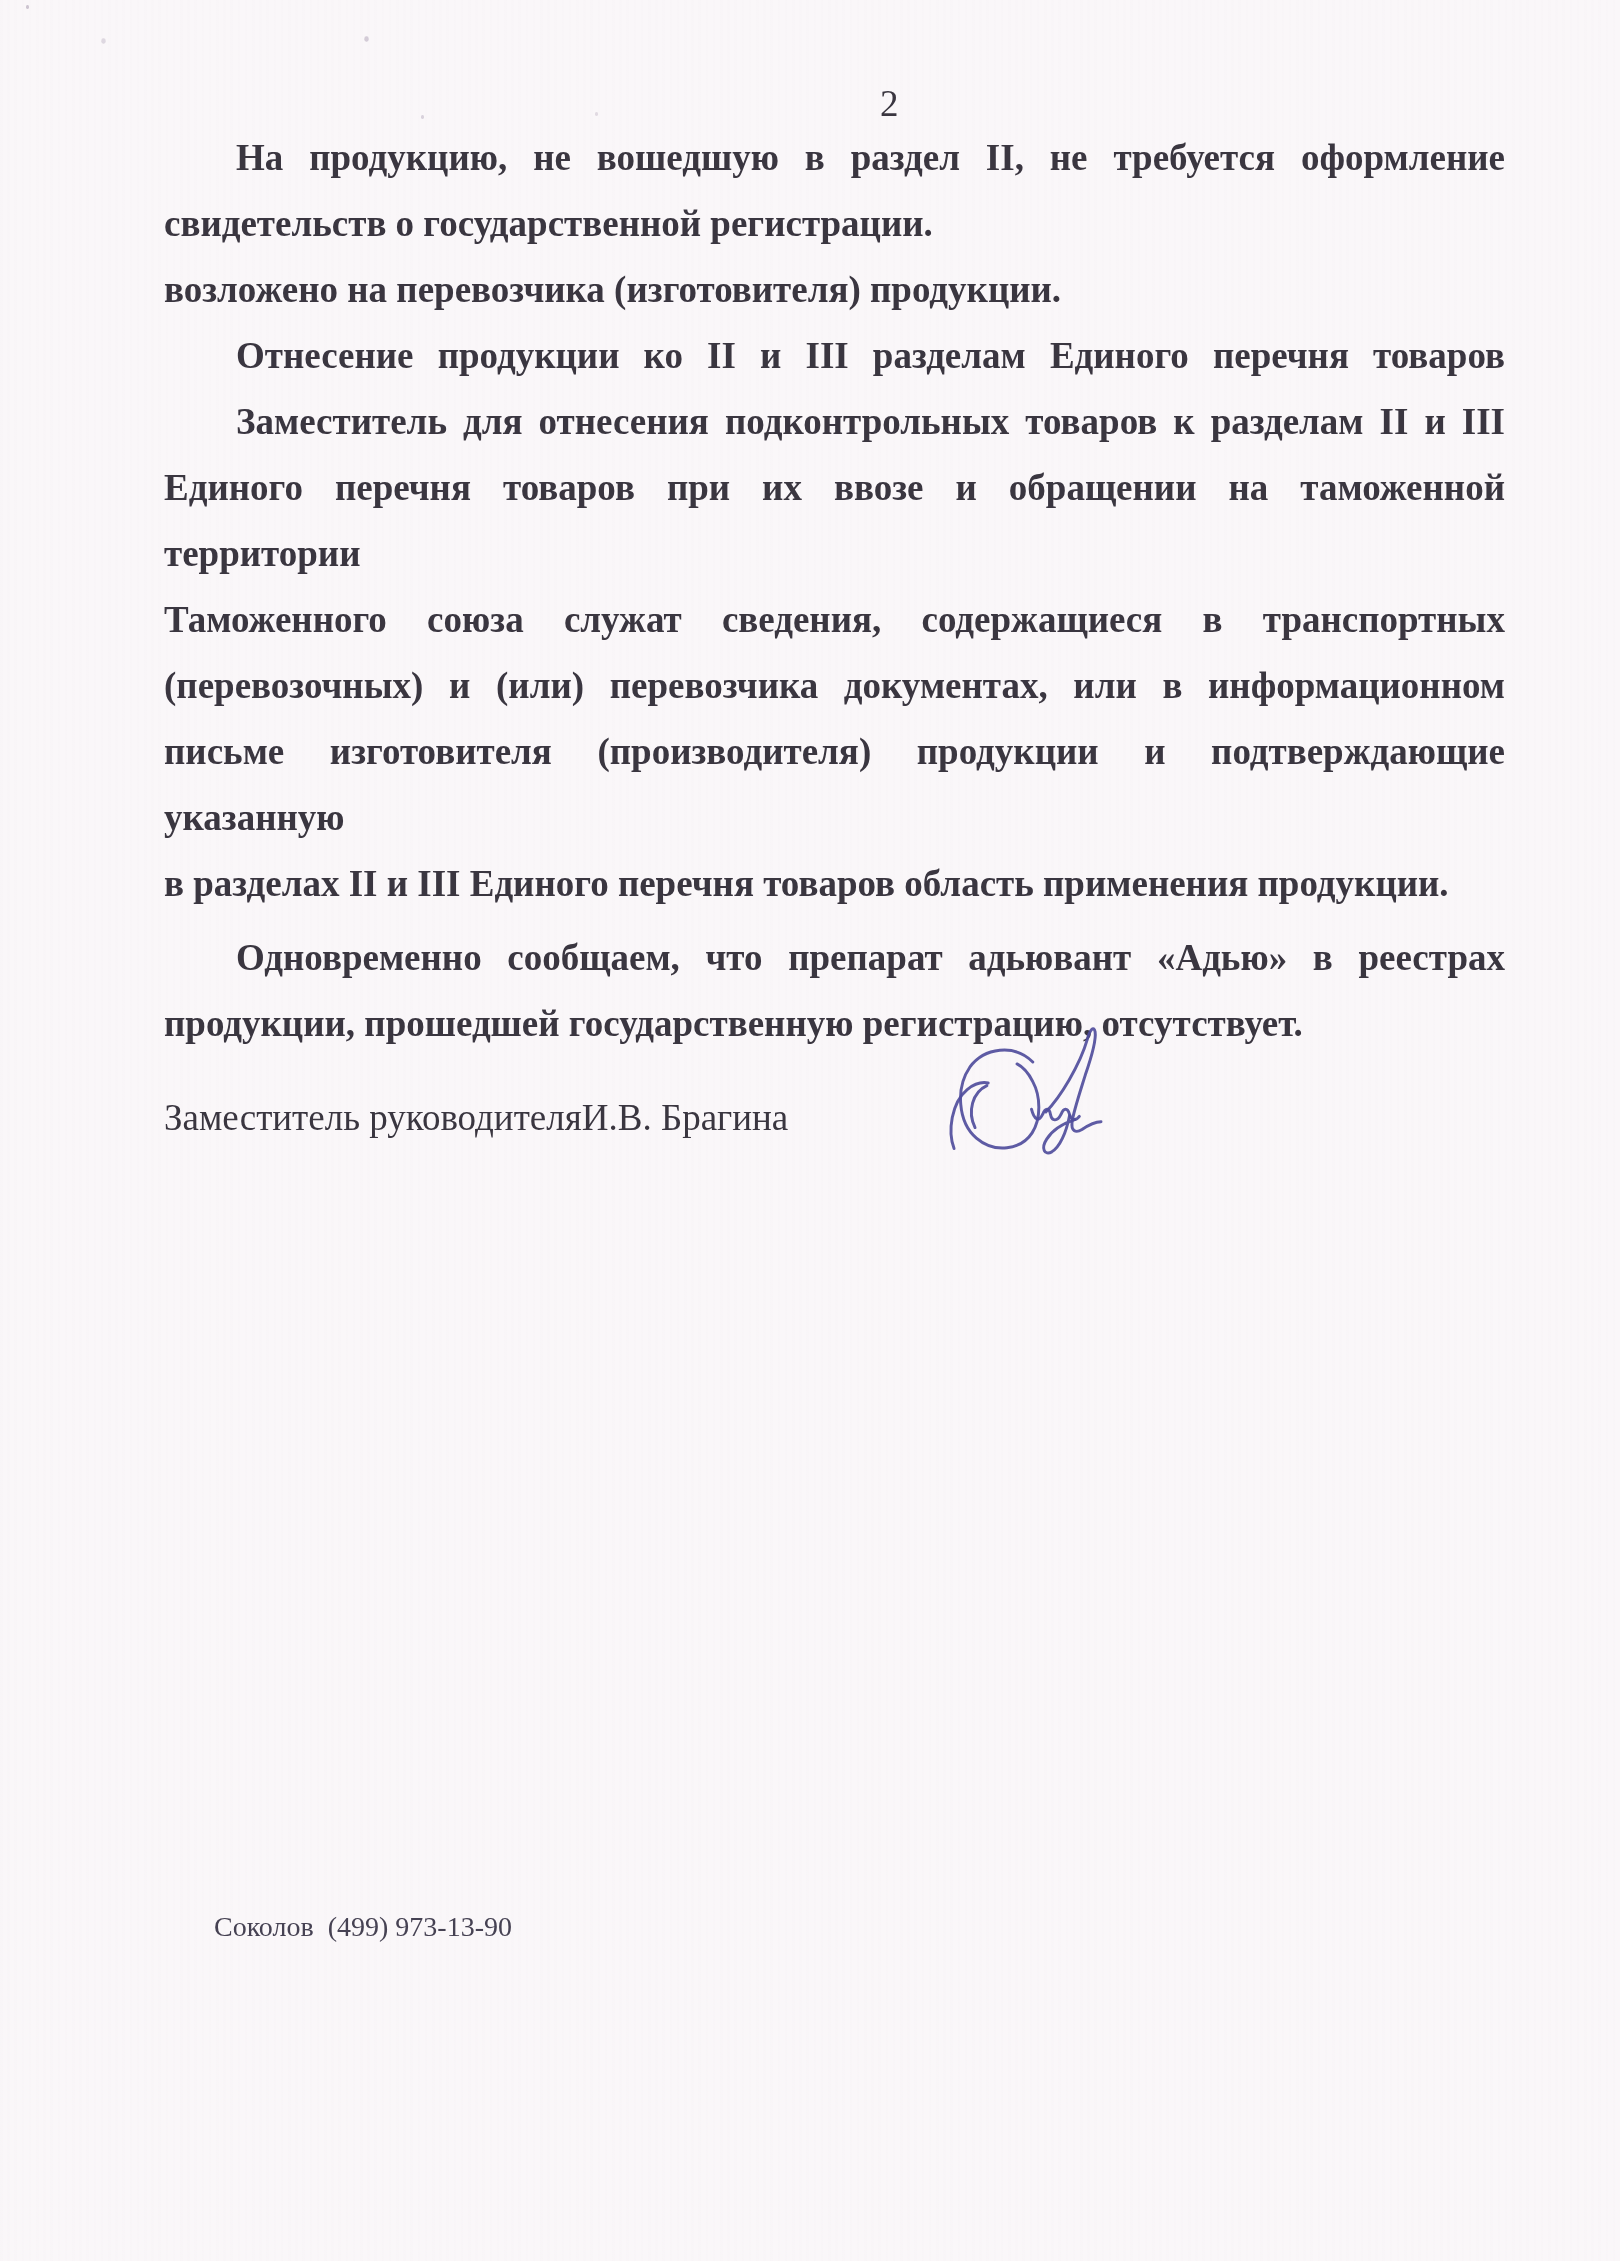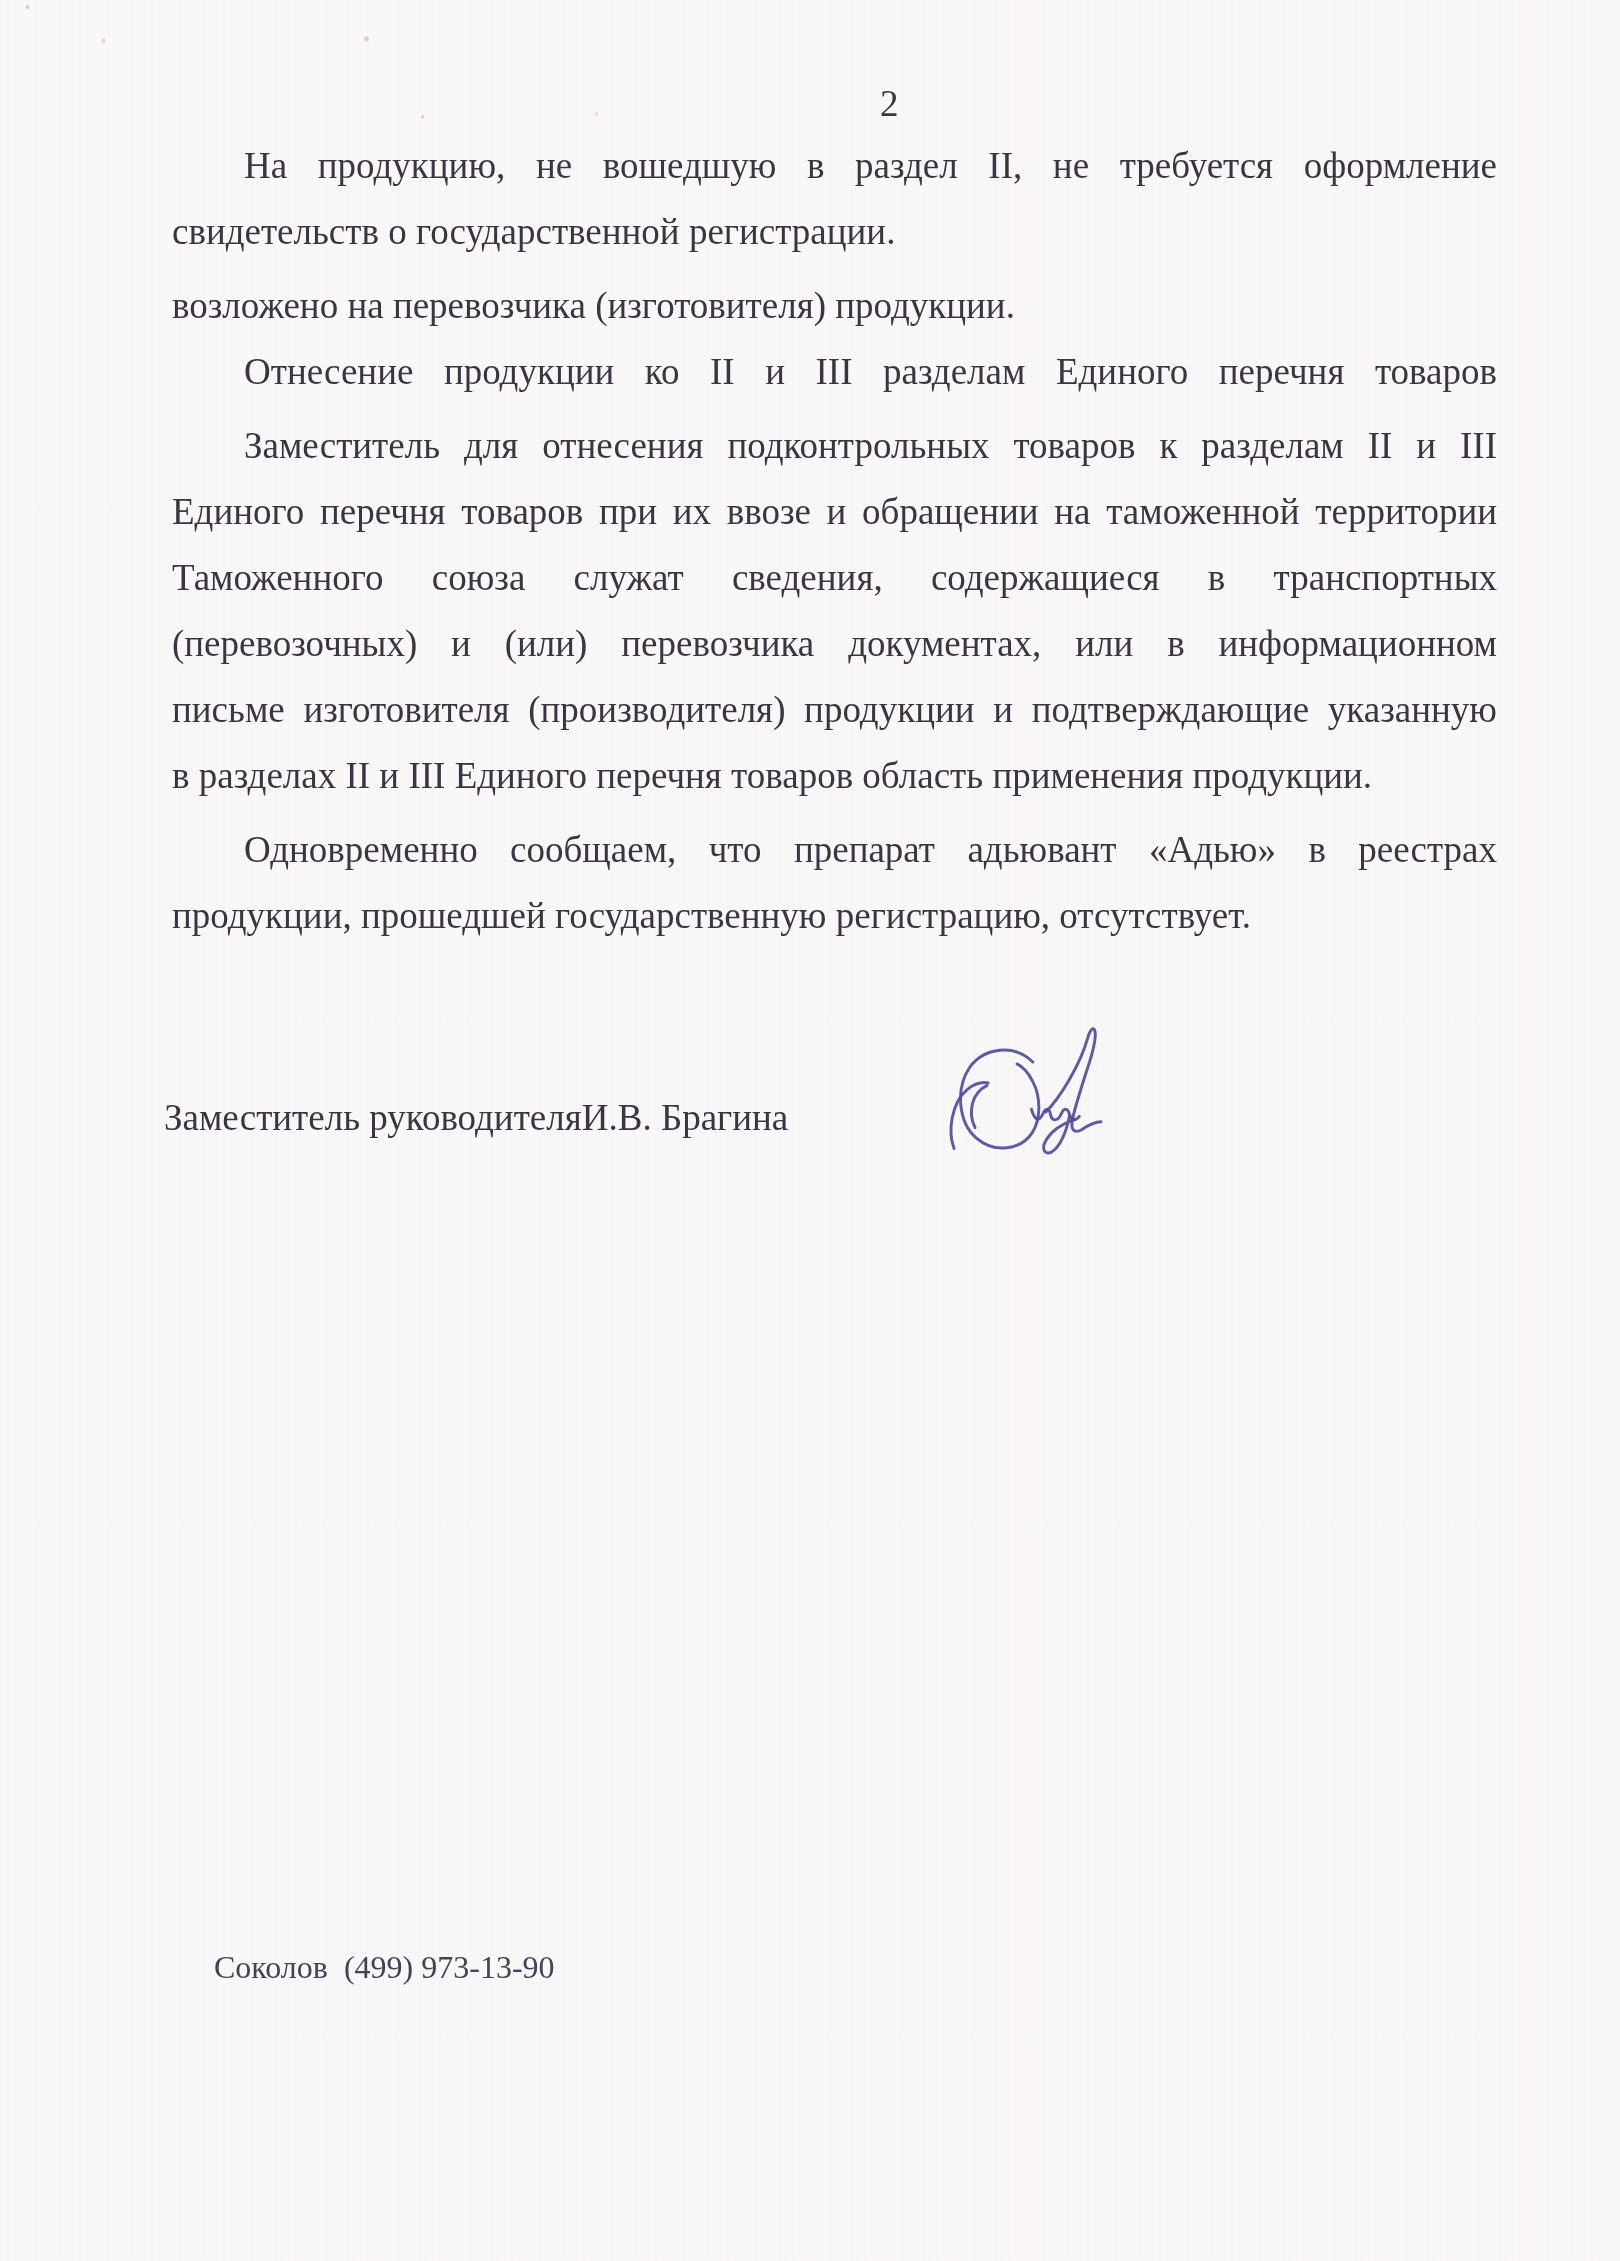--- a/index.html
+++ b/index.html
@@ -41,21 +41,21 @@
     line-height: 39px;
   }
   .body-text {
     position: absolute;
     top: 125px;
     left: 164px;
     width: 1341px;
     font-size: 37px;
     line-height: 66px;
   }
-  .body-text p { margin: 8px; padding: 0; }
+  .body-text p { margin: 0; padding: 0; font-weight: bold; }
   .body-text p.spaced { margin-top: 8px; }
   .ln {
     display: block;
     text-align: justify;
     text-align-last: justify;
   }
   .ln.first { text-indent: 72px; }
   .ln.last  { text-align: right; text-align-last: left; }
   .sig-row {
     position: absolute;
@@ -78,23 +78,23 @@
   .signature-svg path {
     fill: none;
     stroke: #504d9c;
     stroke-width: 4.5;
     stroke-linecap: round;
     stroke-linejoin: round;
     opacity: 0.92;
   }
   .footer-contact {
     position: absolute;
-    top: 1952px;
+    top: 1912px;
     left: 214px;
-    font-size: 32px;
+    font-size: 28px;
     line-height: 30px;
     color: #464253;
     white-space: pre;
   }
 </style>
 </head>
 <body>
 
 <div class="page">
 

